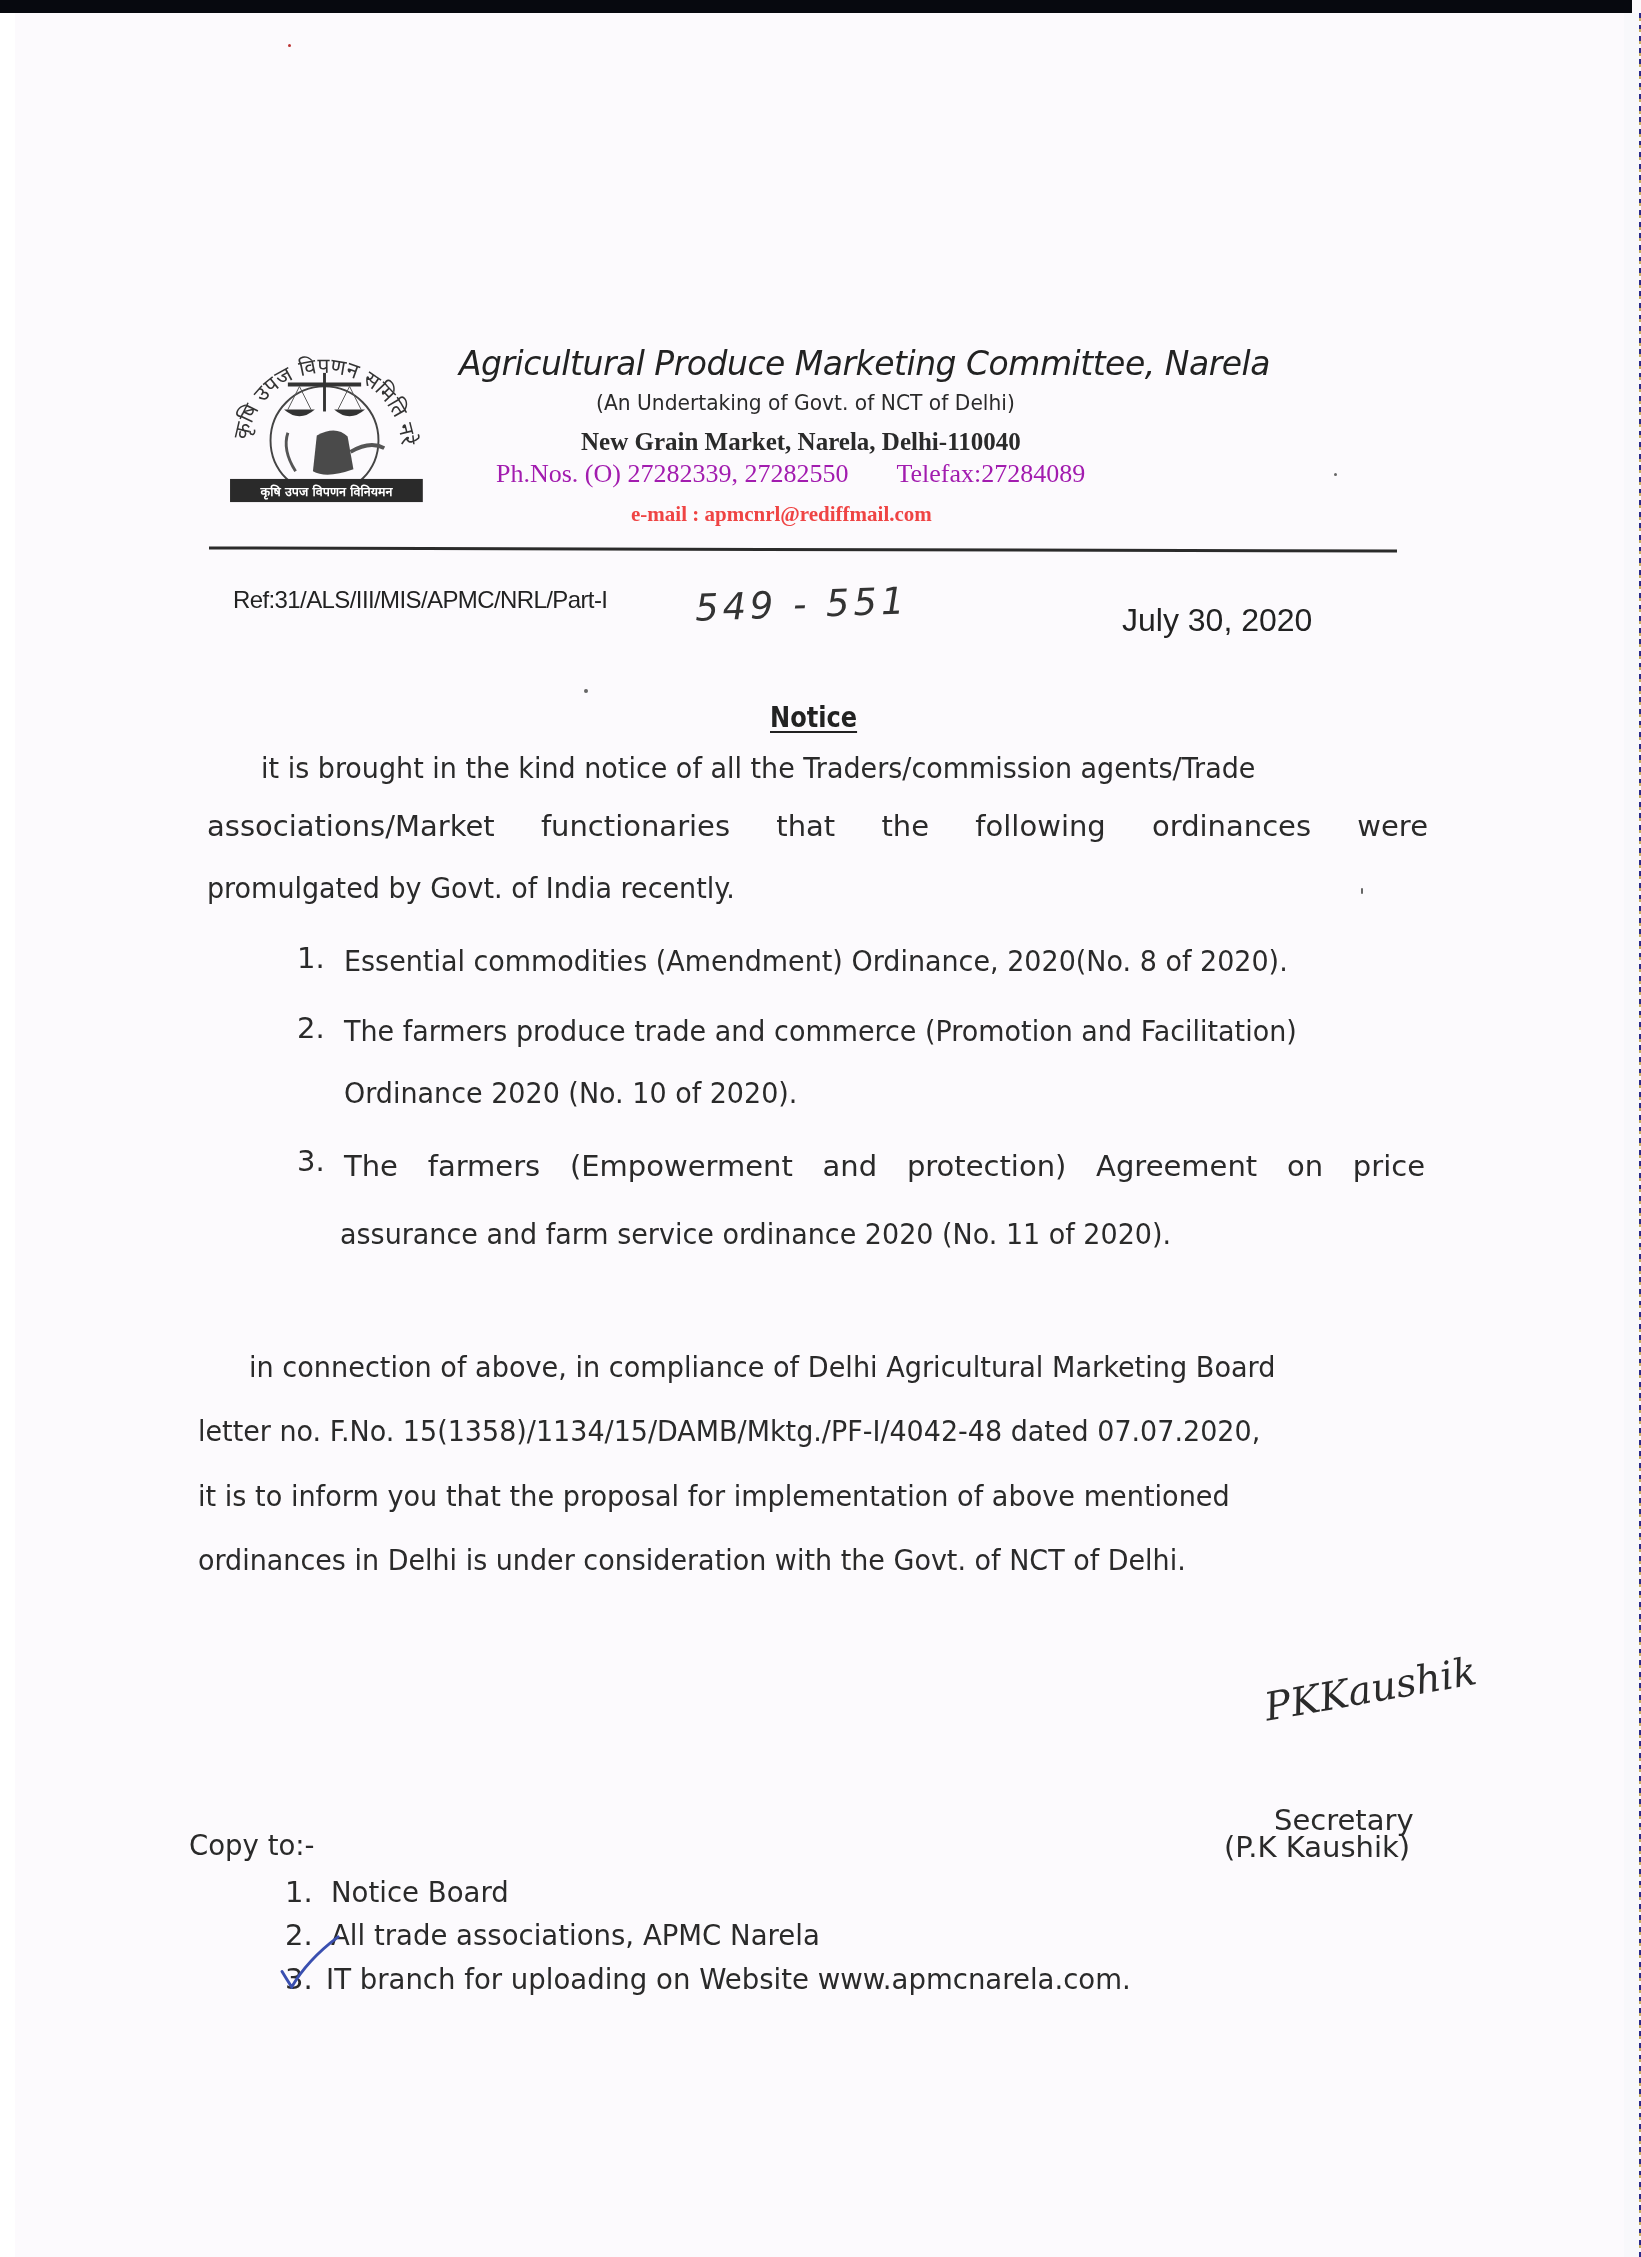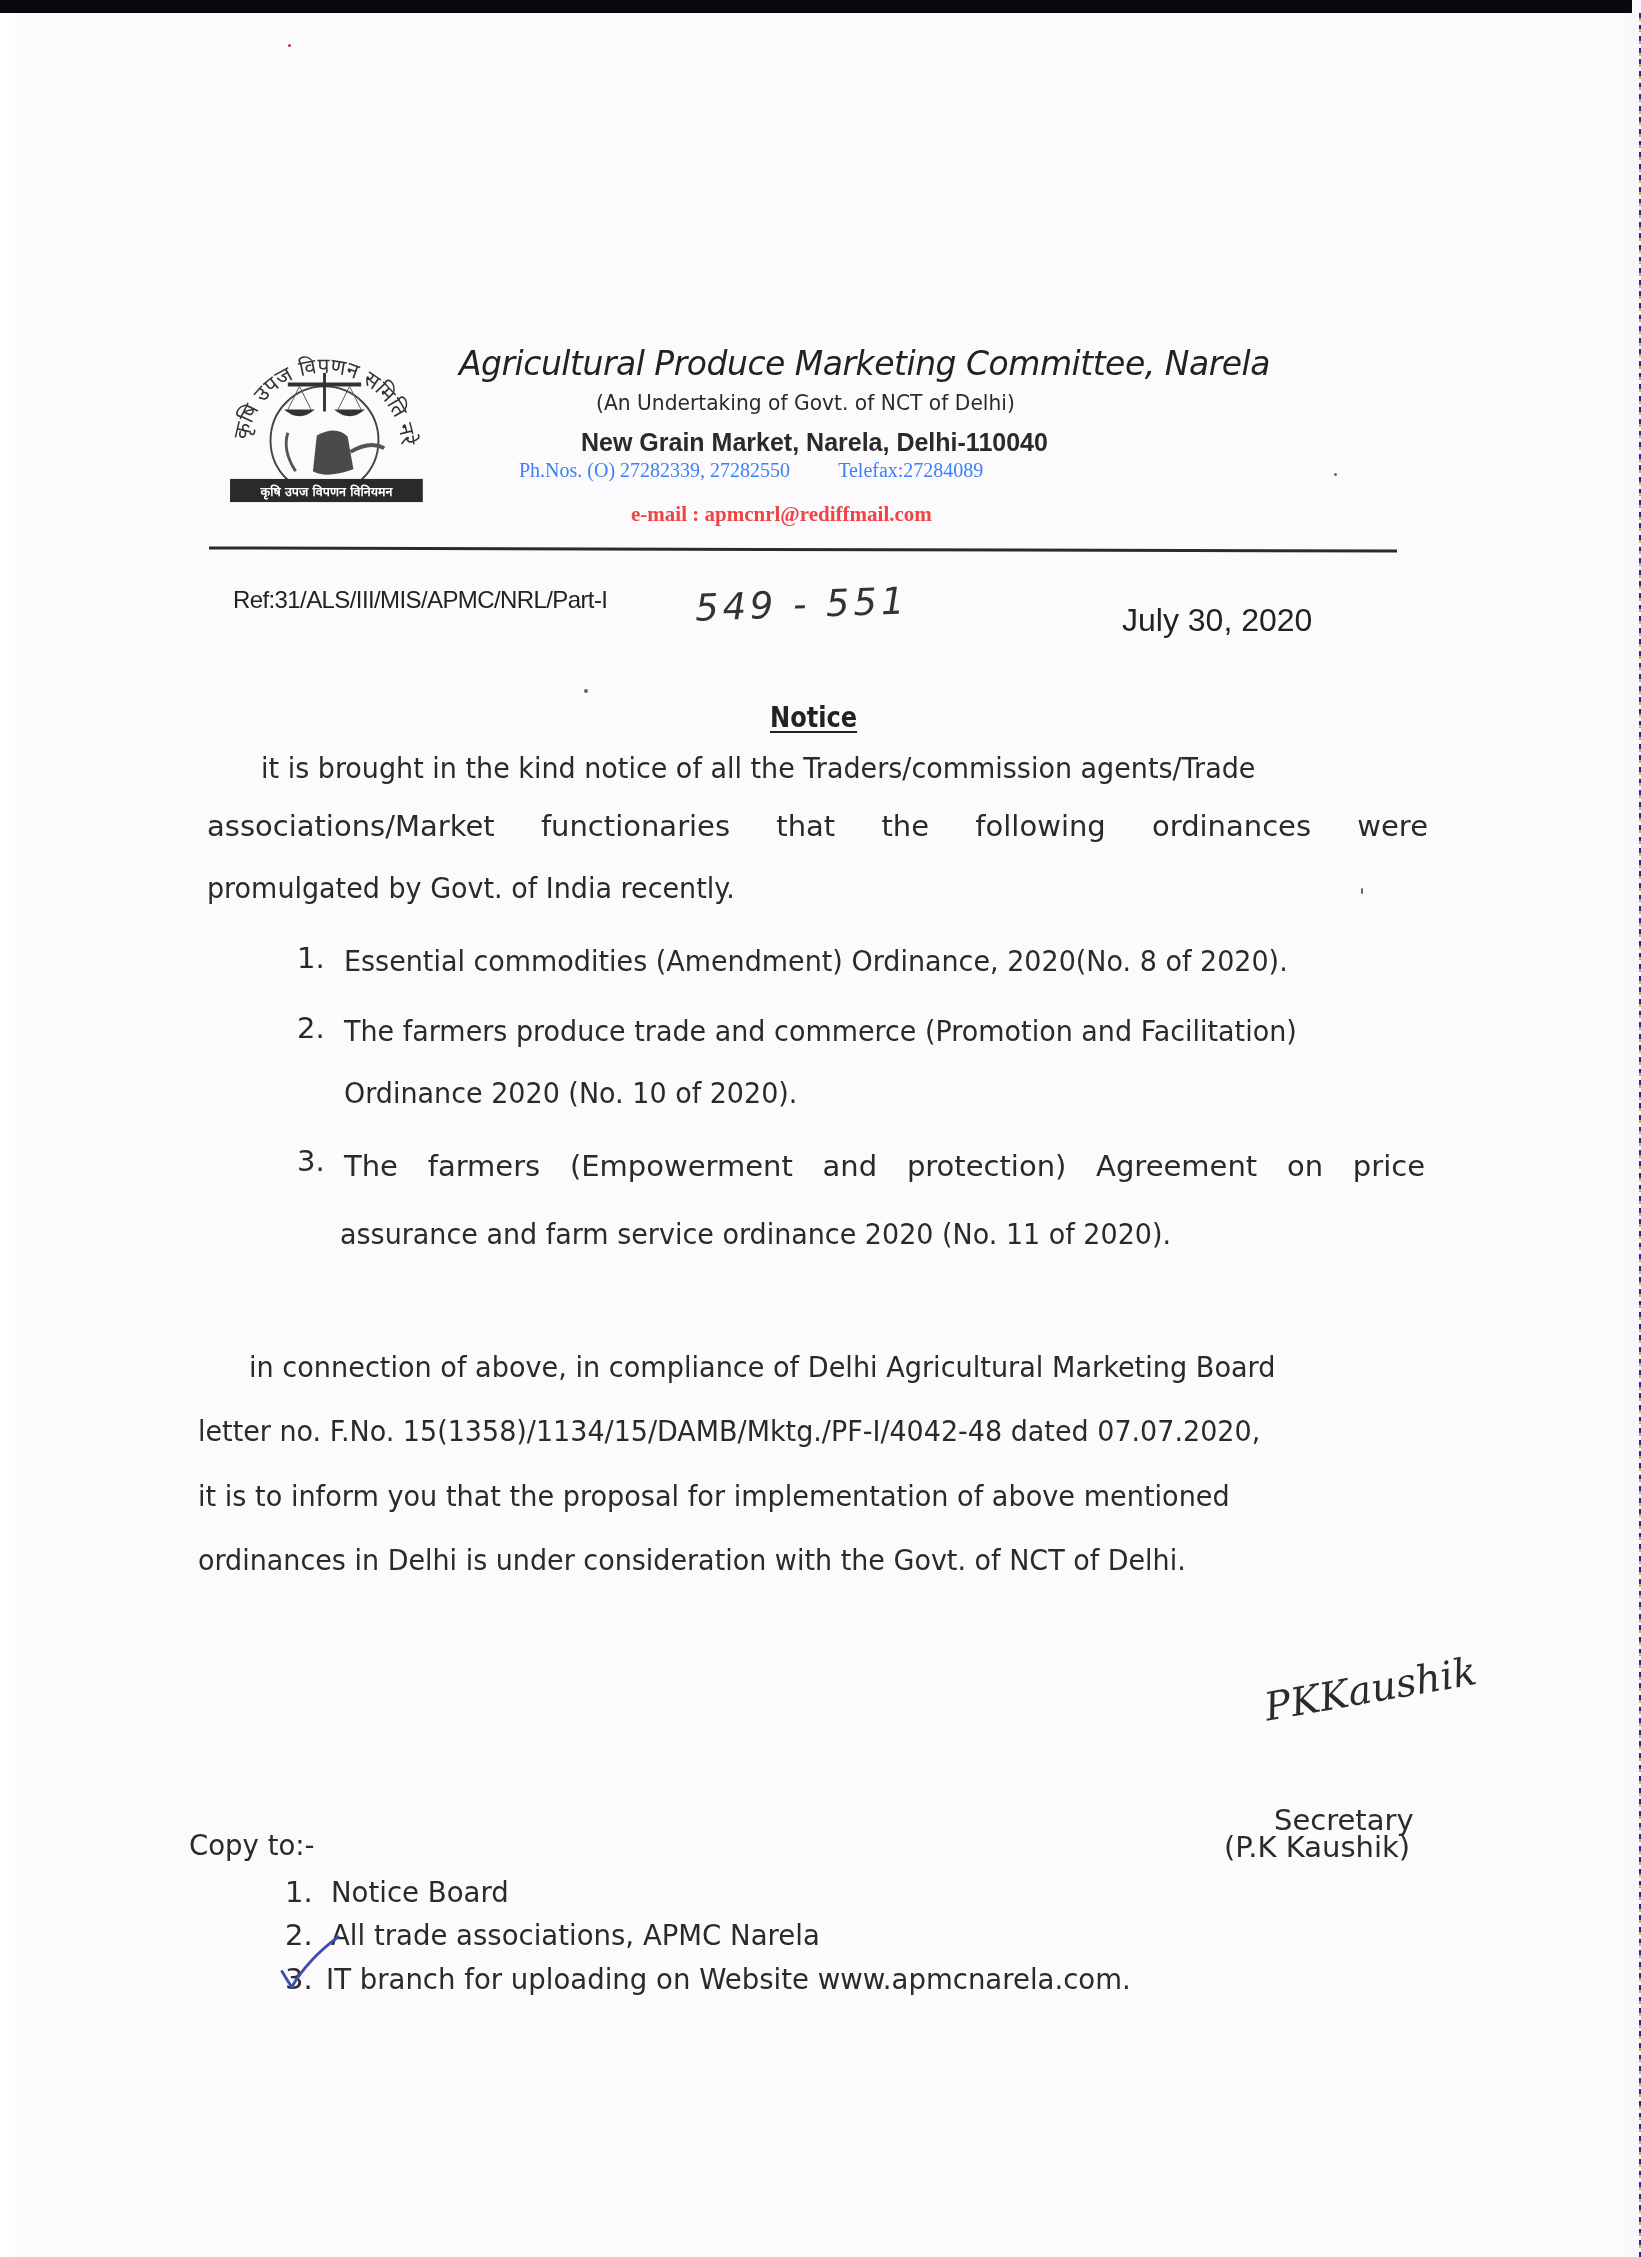--- a/index.html
+++ b/index.html
@@ -8,22 +8,22 @@
   .leftedge { position:absolute; left:0; top:0; width:15.4px; height:2257px; background:#ffffff; border-right:1px solid #ececf0; }
   .rightedge { position:absolute; left:1624px; top:12.6px; width:17.4px; height:2245px; background:#f8f8fb;
     background-image: repeating-linear-gradient(to bottom, #2a2a8a 0 4.8px, #c8b060 4.8px 7.7px, #f8f8fb 7.7px 11.6px);
     background-size:2.9px 100%; background-repeat:no-repeat; background-position:14.5px 0; }
   .paper { position:absolute; left:15.4px; top:12.6px; width:1609px; height:2245px; background:#fcfafd; }
 
   .abs { position:absolute; white-space:nowrap; }
   .logo { position:absolute; left:220px; top:344px; width:209px; height:160px; }
   .org-title { left:459px; top:343px; font-family:"DejaVu Sans", sans-serif; font-style:italic; font-size:34px; letter-spacing:-0.5px; color:#222; transform:scaleX(0.97); transform-origin:left; }
   .subtitle { left:596px; top:390px; font-family:"DejaVu Sans", sans-serif; font-size:22px; color:#2a2a2a; transform:scaleX(0.92); transform-origin:left; }
-  .address { left:581px; top:428px; font-family:Liberation Sans, sans-serif; font-weight:bold; font-size:25px; color:#2a2a2a;text-align:right; }
-  .phones { left:496px; top:459px; font-family:"Liberation Serif", serif; font-size:20px; color:#3b82f6;margin-left:23px; }
+  .address { left:581px; top:428px; font-family:Liberation Serif, serif; font-weight:bold; font-size:25px; color:#2a2a2a;text-align:right; }
+  .phones { left:496px; top:459px; font-family:"Liberation Serif", serif; font-size:26px; color:#a21caf; }
   .phones .telefax { margin-left:48px; }
   .email { left:631px; top:502px; font-family:Liberation Serif, serif; font-weight:bold; font-size:21px; color:#ef4444; }
   .rule { position:absolute; left:209px; top:548px; width:1188px; height:2.9px; background:#2b2b2b; transform:rotate(0.15deg); }
 
   .ref { left:209px; top:586px; font-family:"Liberation Sans", sans-serif; font-size:24px; letter-spacing:-0.6px; color:#222;margin-left:24px; }
   .ref-hand { left:695px; top:583px; font-family:"DejaVu Sans", sans-serif; font-size:37px; color:#333; font-style:italic; transform:rotate(-2deg); letter-spacing:3.9px; }
   .date { left:1122px; top:602px; font-family:"Liberation Sans", sans-serif; font-size:32px; color:#222; }
 
   .notice-title { left:770px; top:701px; font-family:"DejaVu Sans", sans-serif; font-size:28px; font-weight:bold; text-decoration:underline; text-underline-offset:3.9px; color:#222; transform:scaleX(0.86); transform-origin:left; }
 

